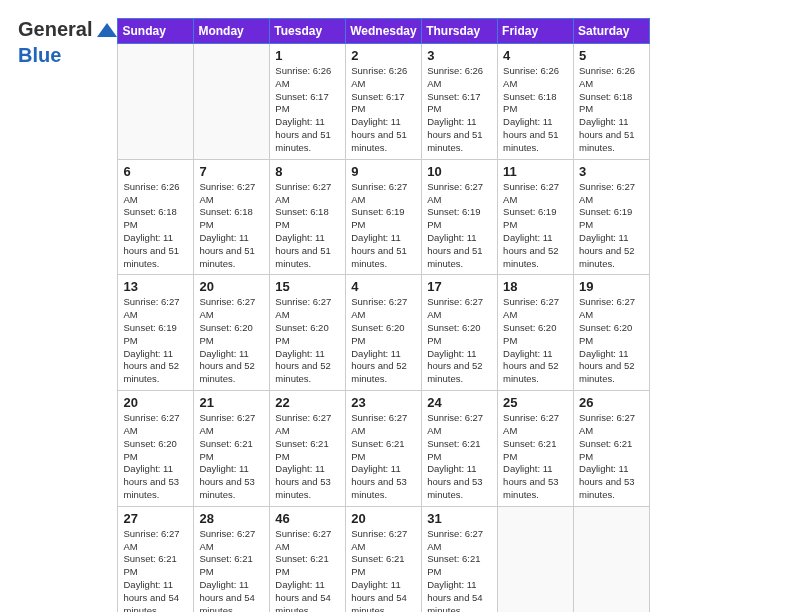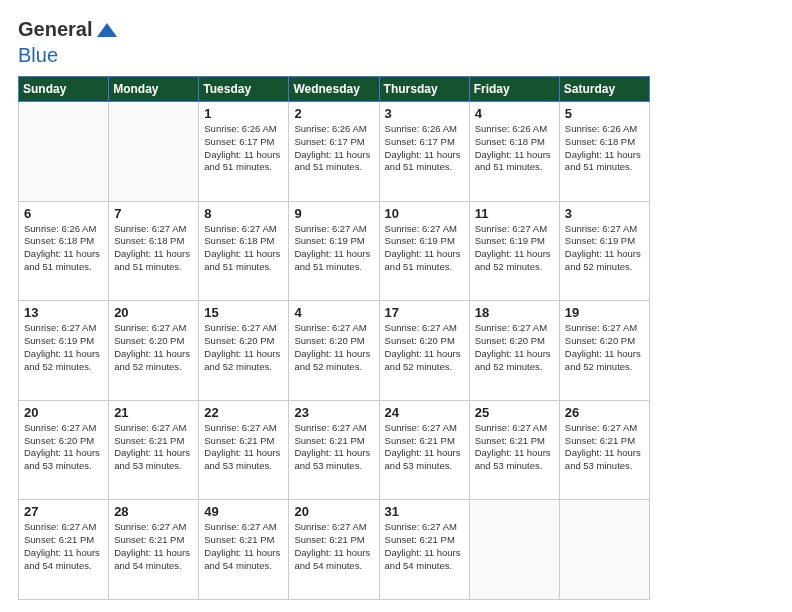--- a/index.html
+++ b/index.html
@@ -8,21 +8,21 @@
       height: 612px;
       font-family: Arial, sans-serif;
       background: #fff;
       overflow: hidden;
     }
     .page {
       width: 668px;
       height: 612px;
       padding: 18px 18px 12px 18px;
       display: flex;
-      flex-direction: column;
+      flex-direction: row;
     }
     .header {
       display: flex;
       justify-content: space-between;
       align-items: flex-start;
       margin-bottom: 10px;
     }
     .logo {
       display: flex;
       align-items: center;
@@ -43,21 +43,21 @@
       margin-top: 2px;
     }
     .calendar {
       flex: 1;
       border: 1px solid #ccc;
       border-collapse: collapse;
       width: 100%;
       table-layout: fixed;
     }
     .calendar th {
-      background: #14532d;
+      background: #6d28d9;
       color: #fff;
       font-size: 12px;
       font-weight: bold;
       padding: 5px 4px;
       text-align: left;
       border: 1px solid #4477dd;
     }
     .calendar td {
       vertical-align: top;
       border: 1px solid #ccc;
@@ -234,21 +234,21 @@
         <tr class="week-row">
           <td>
             <span class="day-num">27</span>
             <div class="day-info">Sunrise: 6:27 AM<br>Sunset: 6:21 PM<br>Daylight: 11 hours and 54 minutes.</div>
           </td>
           <td>
             <span class="day-num">28</span>
             <div class="day-info">Sunrise: 6:27 AM<br>Sunset: 6:21 PM<br>Daylight: 11 hours and 54 minutes.</div>
           </td>
           <td>
-            <span class="day-num">49</span>
+            <span class="day-num">46</span>
             <div class="day-info">Sunrise: 6:27 AM<br>Sunset: 6:21 PM<br>Daylight: 11 hours and 54 minutes.</div>
           </td>
           <td>
             <span class="day-num">20</span>
             <div class="day-info">Sunrise: 6:27 AM<br>Sunset: 6:21 PM<br>Daylight: 11 hours and 54 minutes.</div>
           </td>
           <td>
             <span class="day-num">31</span>
             <div class="day-info">Sunrise: 6:27 AM<br>Sunset: 6:21 PM<br>Daylight: 11 hours and 54 minutes.</div>
           </td>
@@ -272,21 +272,21 @@
     gap: 2px;
   }
   .logo-text-general {
     font-size: 20px;
     font-weight: bold;
     color: #333;
     font-family: Arial, sans-serif;
   }
   .logo-text-blue {
     font-size: 20px;
-    font-weight: normal;
+    font-weight: bold;
     color: #2266bb;
     font-family: Arial, sans-serif;
   }
   .logo-arrow {
     width: 0; height: 0;
     border-left: 10px solid transparent;
     border-right: 10px solid transparent;
     border-bottom: 14px solid #2266bb;
     display: inline-block;
     margin-left: 3px;

